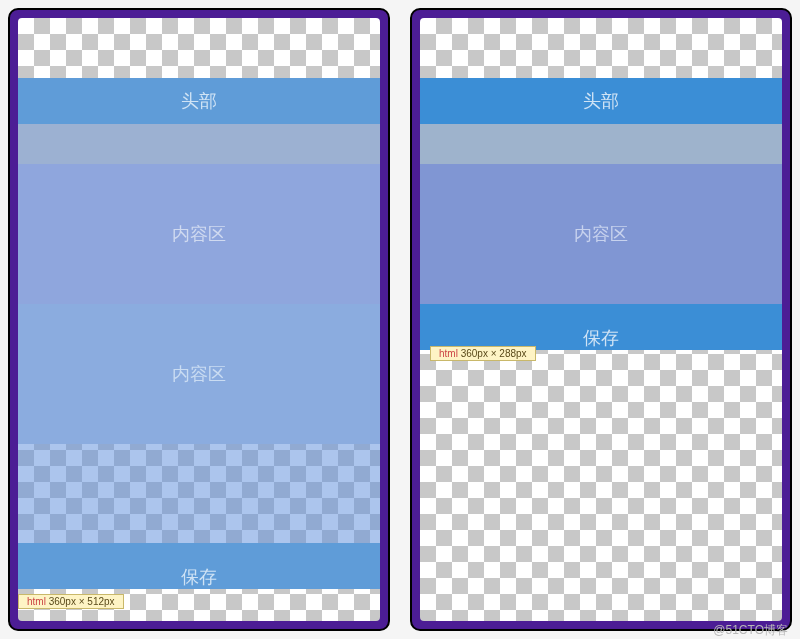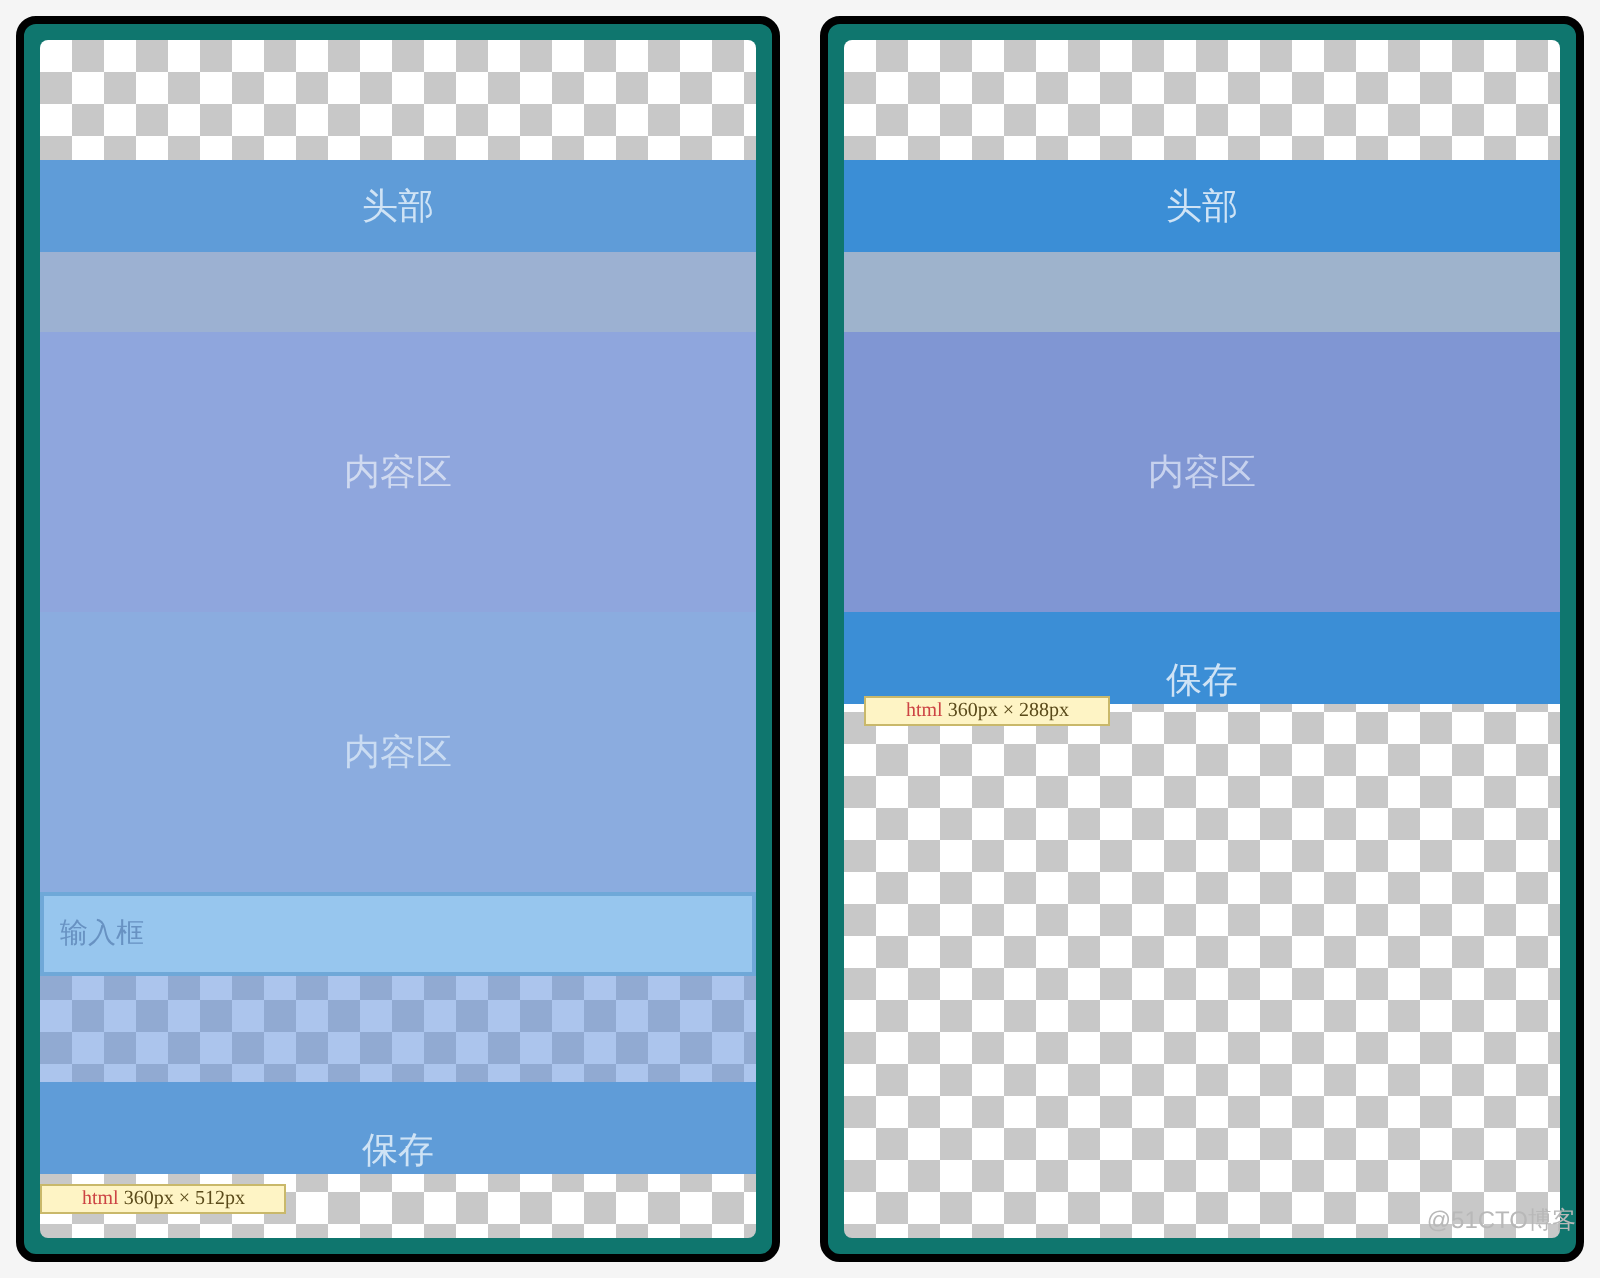--- a/index.html
+++ b/index.html
@@ -8,24 +8,24 @@
       height: 639px;
       background: #f5f5f5;
       display: flex;
       gap: 20px;
       padding: 8px;
       font-family: "Microsoft YaHei", sans-serif;
       position: relative;
     }
     .panel {
       flex: 1;
-      border: 4px solid #000000;
+      border: 2px solid #000000;
       border-radius: 10px;
       padding: 8px;
-      background: #0f766e;
+      background: #4c1d95;
       position: relative;
     }
     .checker {
       position: absolute;
       inset: 8px;
       border-radius: 4px;
       background-image:
         linear-gradient(45deg, #c8c8c8 25%, transparent 25%),
         linear-gradient(-45deg, #c8c8c8 25%, transparent 25%),
         linear-gradient(45deg, transparent 75%, #c8c8c8 75%),
@@ -105,54 +105,51 @@
       align-items: flex-end;
       justify-content: center;
       font-size: 18px;
     }
     .left .save-row { background: #5f9cd8; margin-top: auto; }
     .dim-badge {
       position: absolute;
       background: #fef4c5;
       border: 1px solid #c9b86a;
       font-size: 10px;
-      padding: 1px 20px;
+      padding: 1px 8px;
       color: #5a4a1a;
-      font-family: Liberation Serif, serif;
+      font-family: Liberation Sans, sans-serif;
       white-space: nowrap;
     }
     .dim-badge .red { color: #c44; }
     .left .dim-badge { left: 8px; bottom: 20px; margin-top: 28px; }
     .right .dim-badge { left: 18px; top: 336px; }
     .watermark {
       position: absolute;
       right: 12px;
-      bottom: 20px;
+      bottom: 0;
       color: #b8b8b8;
       font-size: 12px;
     }
   </style>
 </head>
 <body>
 
 <div class="panel left">
   <div class="checker"></div>
   <div class="mockup-wrap">
     <div class="header-row">
       <span>头部</span>
     </div>
     <div class="spacer-row"></div>
     <div class="content-row">
       <span>内容区</span>
     </div>
     <div class="content-row-2">
       <span>内容区</span>
-    </div>
-    <div class="input-row">
-      <span>输入框</span>
     </div>
     <div class="save-row">
       <span>保存</span>
     </div>
   </div>
   <div class="dim-badge">
     <span class="red">html</span>
     <span>360px × 512px</span>
   </div>
 </div>

